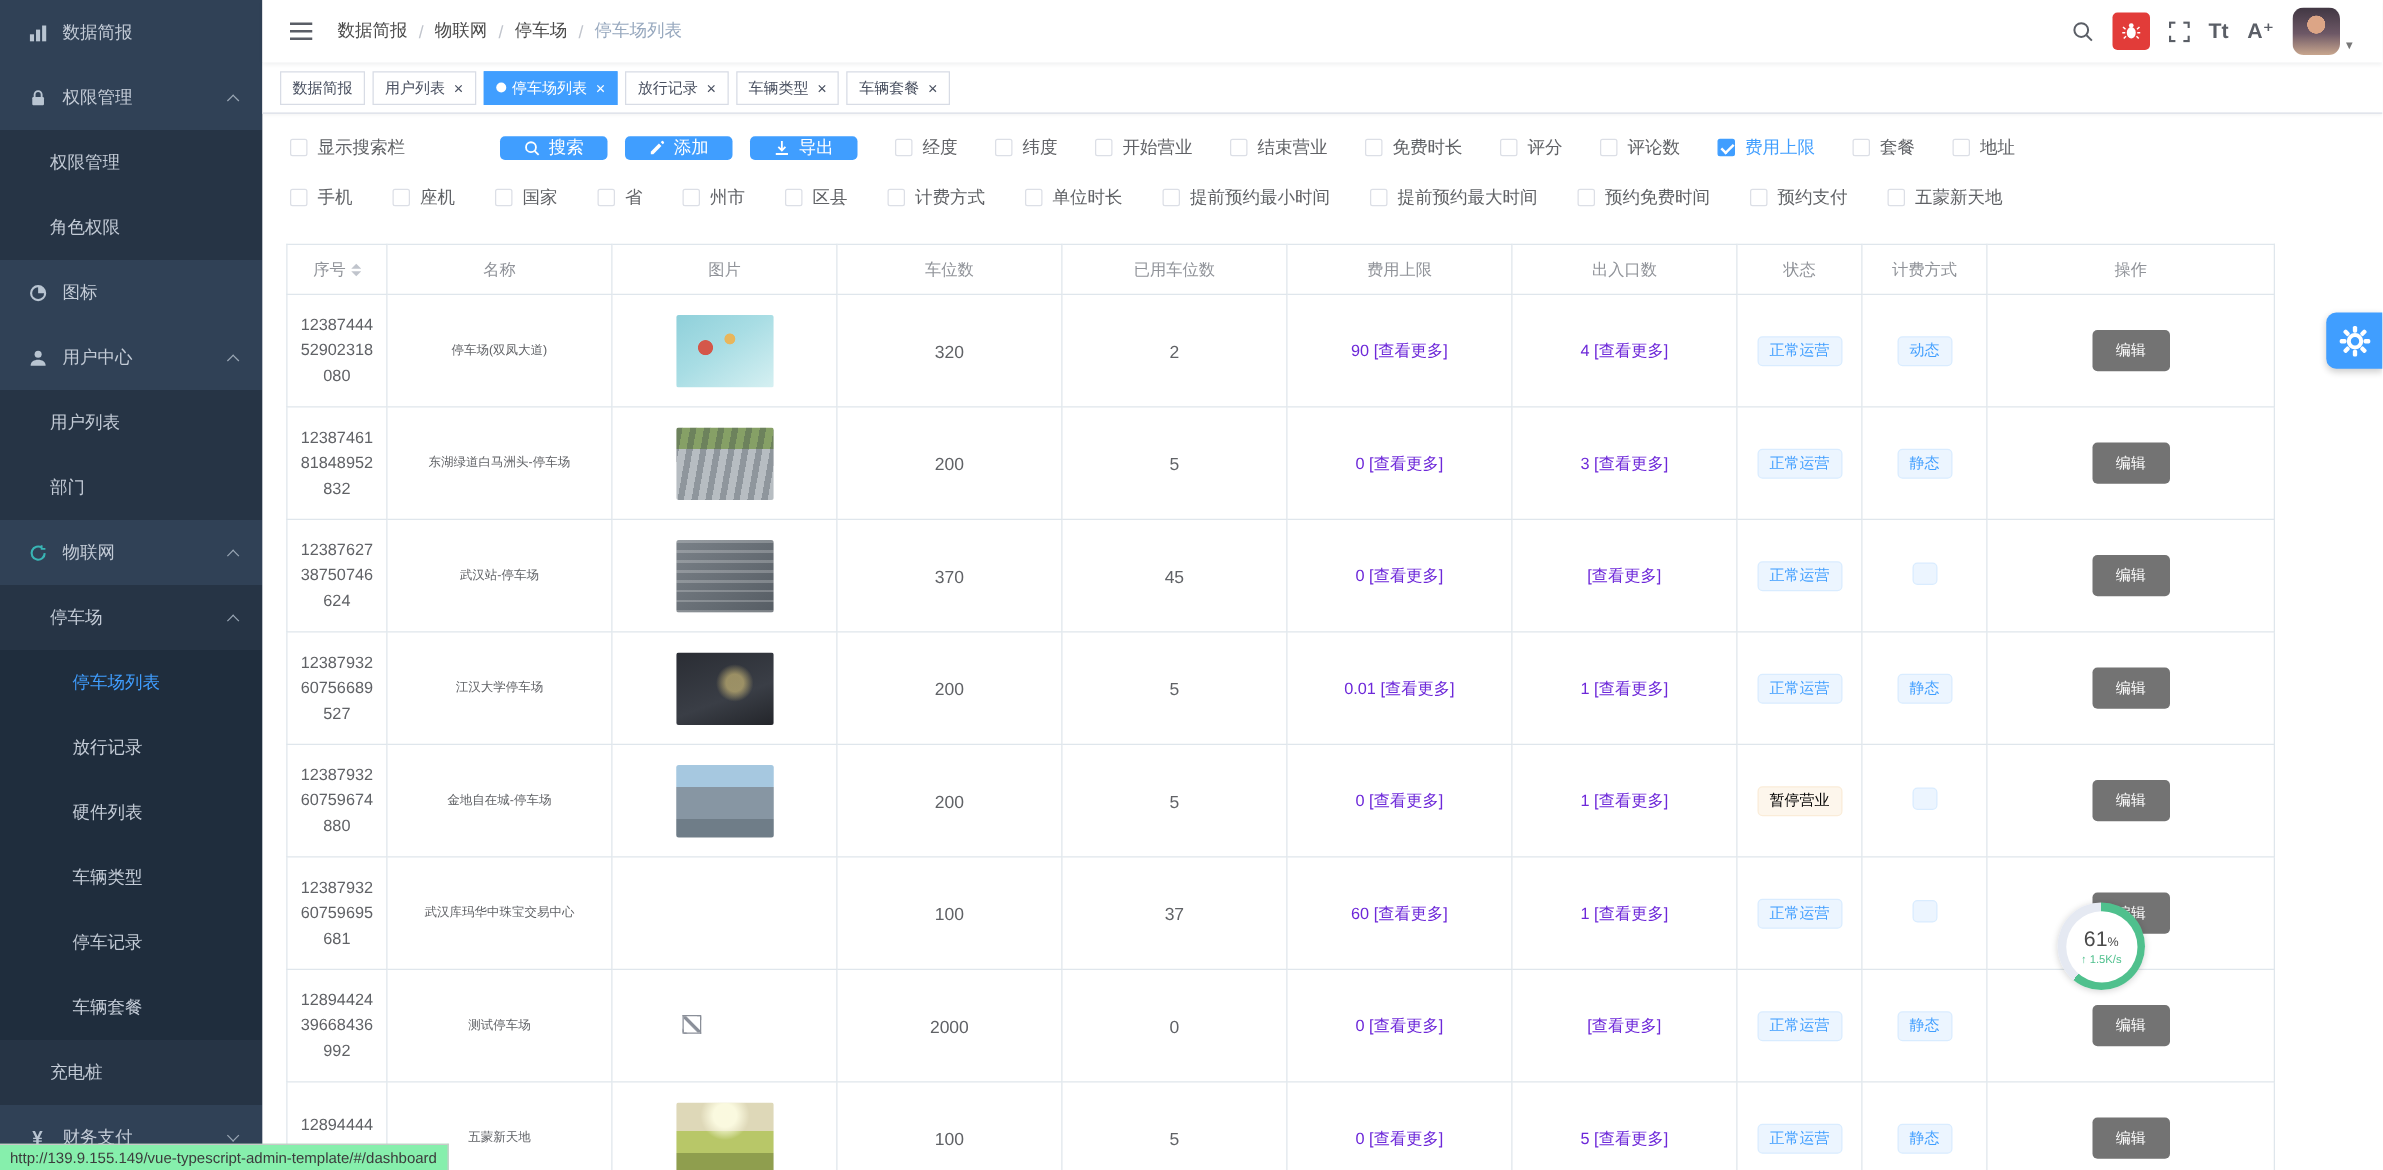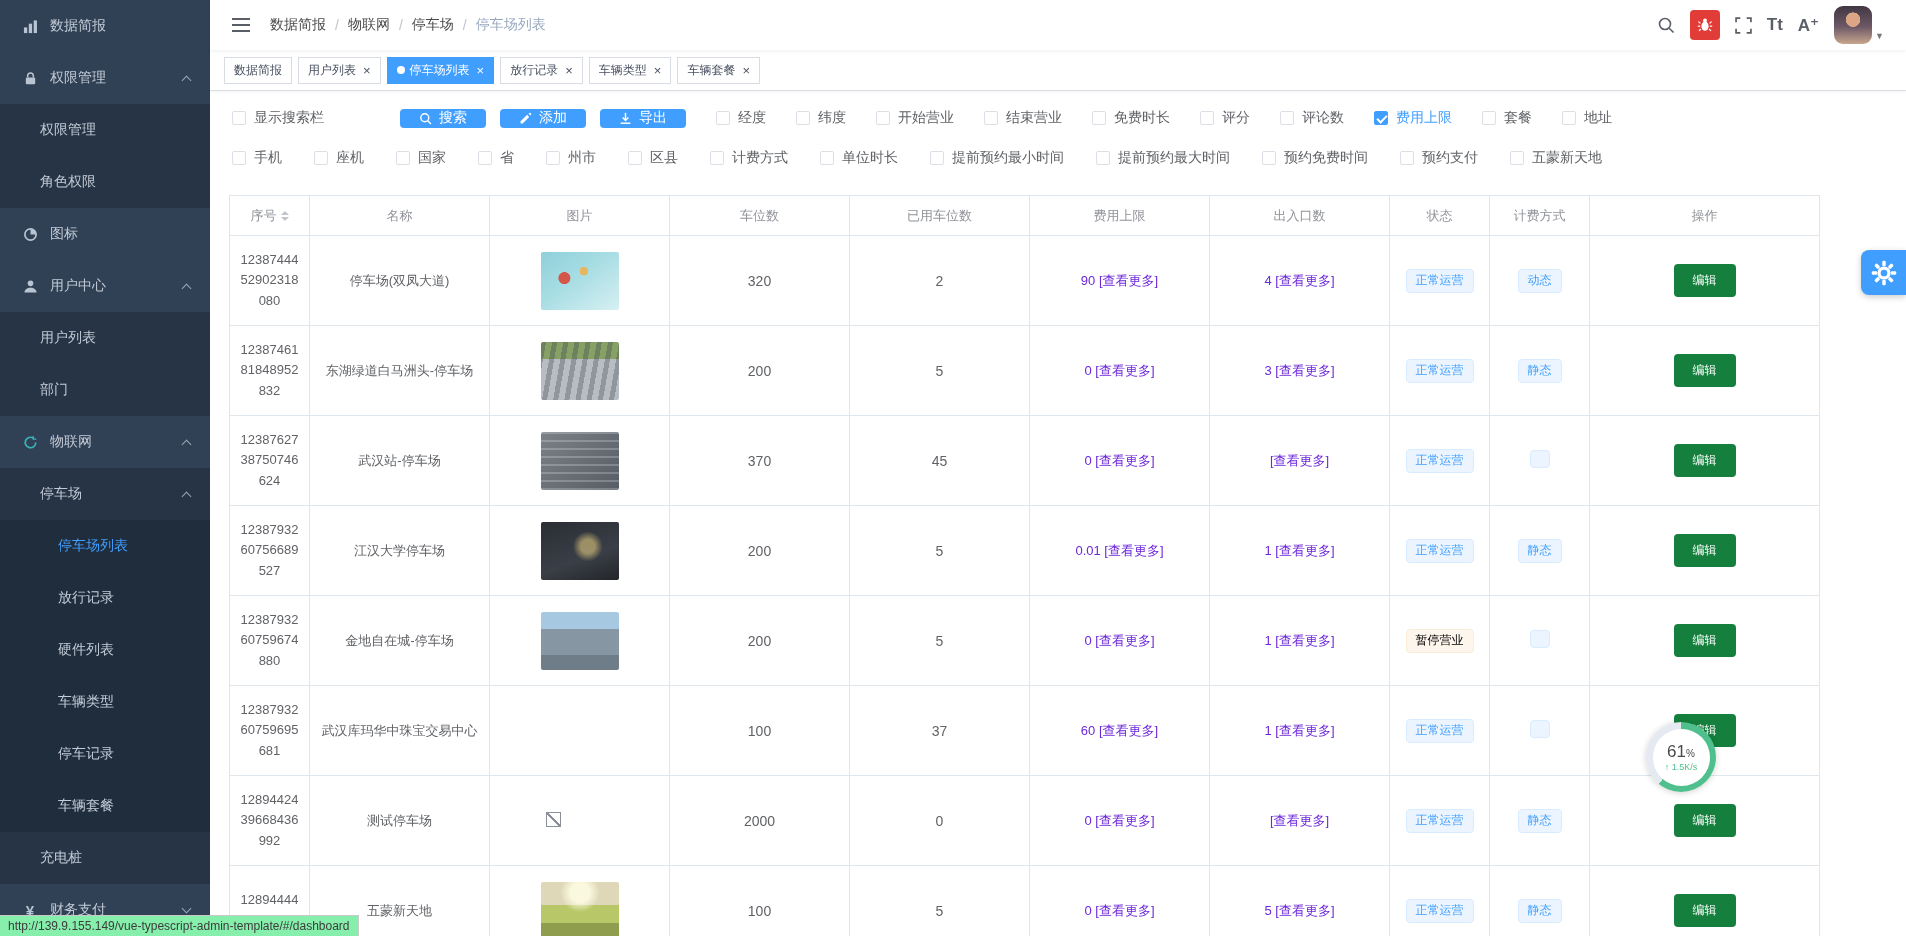--- a/index.html
+++ b/index.html
@@ -70,21 +70,21 @@
   table { border-collapse:collapse; table-layout:fixed; width:1590px; margin:20px 0 0 19px; }
   th, td { border:1px solid #dfe6ec; text-align:center; vertical-align:middle; }
   th { height:40px; color:#909399; font-weight:400; font-size:13px; }
   td { height:90px; font-size:14px; color:#606266; }
   .th-flex { display:flex; align-items:center; justify-content:center; gap:4px; }
   .carets { display:inline-flex; flex-direction:column; gap:2px; cursor:pointer; }
   .sc { width:0; height:0; border:4px solid transparent; display:block; }
   .sc.up { border-bottom-color:#c0c4cc; border-top-width:0; }
   .sc.down { border-top-color:#c0c4cc; border-bottom-width:0; }
   td.c-id { font-size:13px; word-break:break-all; padding:0 9px; line-height:1.55; }
-  td.c-name { font-size:13px; padding:0 10px; line-height:1.5; }
+  td.c-name { font-size:10px; padding:0 10px; line-height:1.5; }
   td.c-link { color:#6d28d9; font-size:13px; cursor:pointer; }
   .thumb { width:78px; height:58px; margin:0 auto; border-radius:2px; }
   .t-pool { background:
       radial-gradient(circle at 30% 45%, #d4574a 0 9%, transparent 10%),
       radial-gradient(circle at 55% 33%, #e8b65c 0 7%, transparent 8%),
       linear-gradient(145deg,#8fd0da 0%,#a8dde4 45%,#d6f0f2 100%); }
   .t-cars { background:
       repeating-linear-gradient(100deg, rgba(50,60,70,.30) 0 5px, transparent 5px 11px),
       linear-gradient(180deg,#86a066 0 30%, #b7bdc2 30% 100%); }
   .t-aerial { background:
@@ -96,21 +96,21 @@
   .t-building { background:linear-gradient(180deg,#a6c8e0 0 30%, #8796a3 30% 75%, #6f7d88 75% 100%); }
   .t-mall { background:
       radial-gradient(circle at 50% 18%, rgba(255,255,230,.85) 0 15%, transparent 32%),
       linear-gradient(180deg,#ded8b8 0 40%, #b8c768 40% 70%, #8f9e4e 70% 100%); }
   td.c-img-left { text-align:left; padding-left:56px; }
   .broken-img { display:inline-block; width:15px; height:15px; border:1px solid #8a8f99;
       background:linear-gradient(45deg, transparent 44%, #8a8f99 44% 56%, transparent 56%); }
   .tag { display:inline-flex; align-items:center; justify-content:center; height:24px; padding:0 9px; font-size:12px; border-radius:4px; background:#ecf5ff; border:1px solid #d9ecff; color:#409eff; white-space:nowrap; }
   .tag:empty { height:18px; padding:0 9px; }
   .tag.warning { background:#fdf6ec; border-color:#faecd8; color:#000000; }
-  .edit-btn { background:#15803d; color:#fff; border:none; border-radius:4px; padding:8px 19px; font-size:12px; cursor:pointer; font-family:inherit; }
+  .edit-btn { background:#737373; color:#fff; border:none; border-radius:4px; padding:8px 19px; font-size:12px; cursor:pointer; font-family:inherit; }
 
   
   .gear-fab { position:absolute; right:0; top:250px; width:45px; height:45px; background:#409eff; border-radius:8px 0 0 8px; display:flex; align-items:center; justify-content:center; cursor:pointer; z-index:6; box-shadow:0 2px 6px rgba(0,0,0,.2); }
 
   
   .speed { position:absolute; left:1436px; top:722px; width:70px; height:70px; border-radius:50%; background:conic-gradient(#4fc08d 0 61%, #e5e9f2 61% 100%); display:flex; align-items:center; justify-content:center; box-shadow:0 1px 6px rgba(0,0,0,.18); z-index:5; }
   .speed-inner { width:57px; height:57px; border-radius:50%; background:#fff; display:flex; flex-direction:column; align-items:center; justify-content:center; line-height:1.15; }
   .speed-pct { font-size:17px; color:#4a4a4a; }
   .speed-pct .u { font-size:10px; }
   .speed-rate { font-size:9px; color:#4fc08d; }

